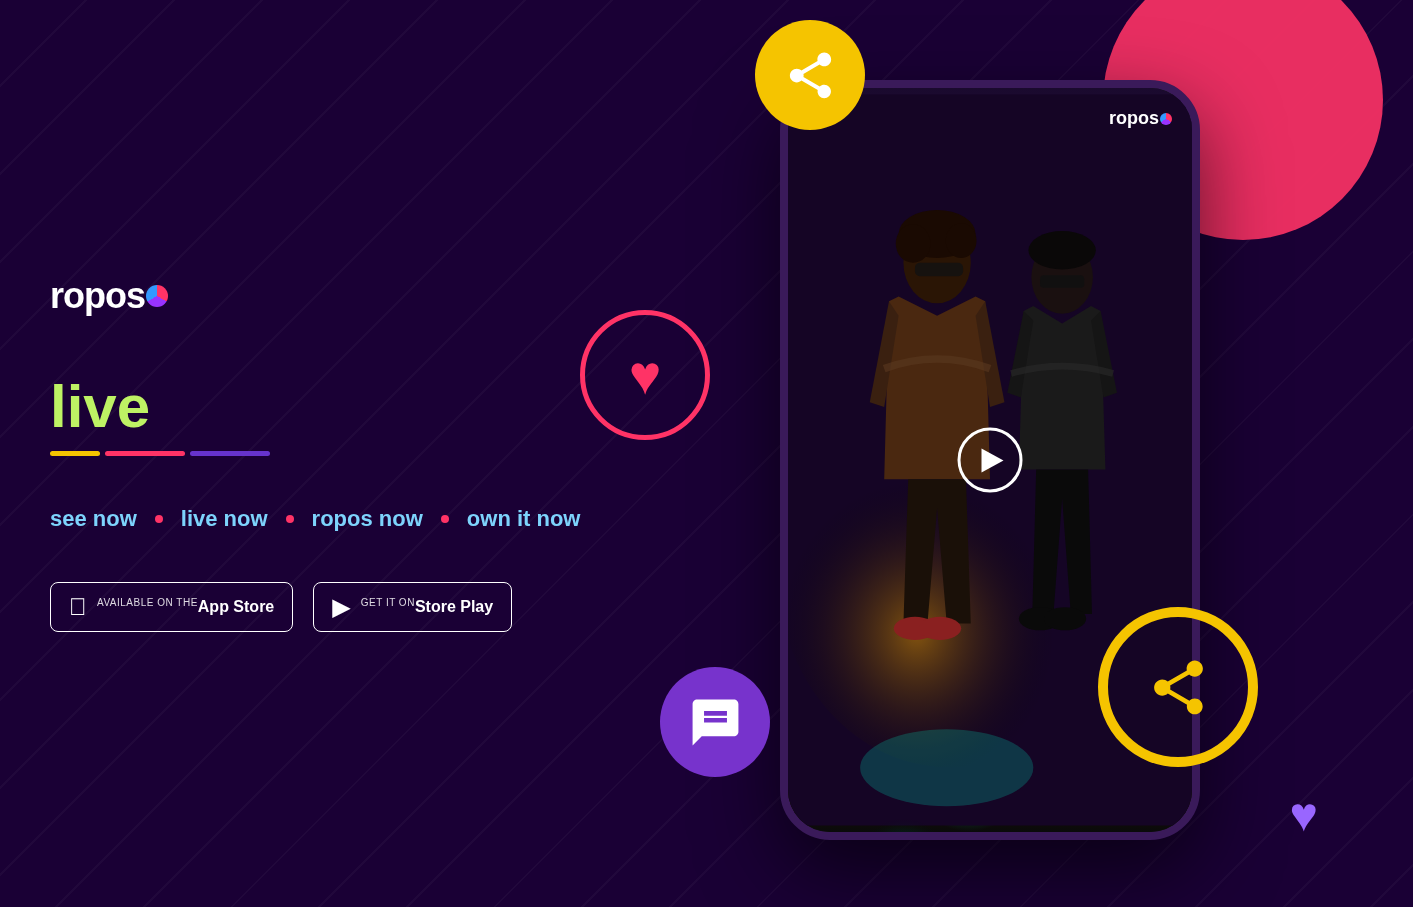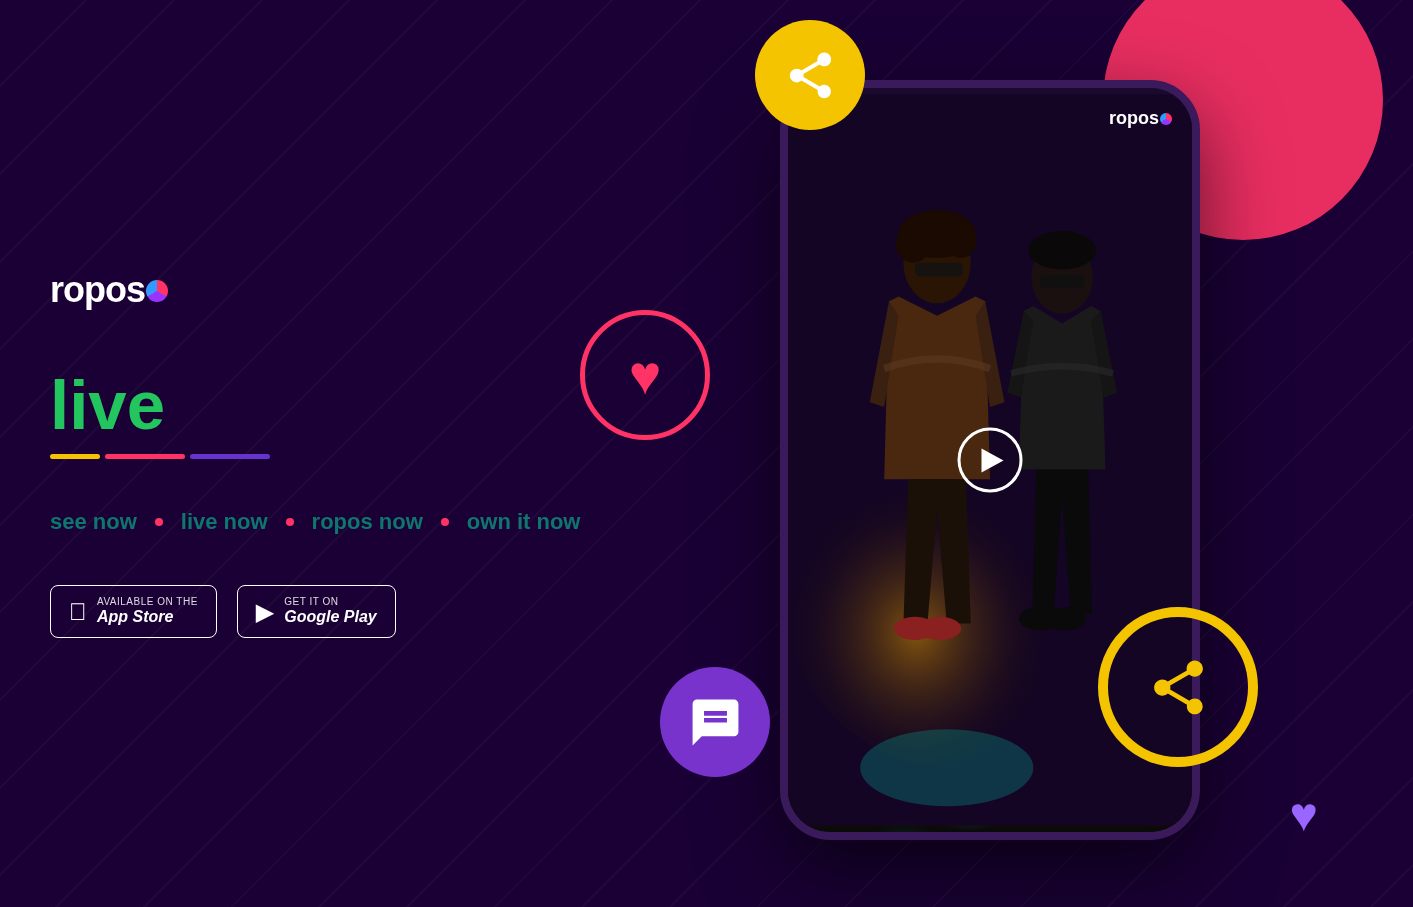--- a/index.html
+++ b/index.html
@@ -160,23 +160,23 @@
       border-radius: 50%;
       background: conic-gradient(#ff3366 0deg 120deg, #9933ff 120deg 240deg, #3399ff 240deg 360deg);
       vertical-align: middle;
       margin-left: 1px;
       position: relative;
       top: -2px;
     }
 
     
     .headline-live {
-      font-size: 69px;
+      font-size: 60px;
       font-weight: 700;
-      color: #22c55e;
+      color: #bef264;
       line-height: 1;
       margin-bottom: 14px;
     }
 
     .headline-entertainment {
       font-size: 80px;
       font-weight: 700;
       color: #ff3366;
       line-height: 1;
       margin-bottom: 25px;
@@ -216,21 +216,21 @@
     .nav-links {
       display: flex;
       align-items: center;
       gap: 0;
       margin-bottom: 50px;
     }
 
     .nav-link {
       font-size: 22px;
       font-weight: 600;
-      color: #0f766e;
+      color: #7dd3fc;
       text-decoration: none;
       cursor: pointer;
     }
 
     .nav-dot {
       width: 8px;
       height: 8px;
       border-radius: 50%;
       background: #ff3366;
       margin: 0 18px;
@@ -254,38 +254,37 @@
       text-decoration: none;
     }
 
     .store-btn-icon {
       font-size: 24px;
       color: white;
     }
 
     .store-btn-text {
       display: flex;
-      flex-direction: column;
+      flex-direction: row;
       align-items: flex-start;
     }
 
     .store-btn-sub {
       font-size: 10px;
       color: white;
       opacity: 0.85;
       text-transform: uppercase;
       letter-spacing: 0.5px;
     }
 
     .store-btn-main {
       font-size: 16px;
       font-weight: 700;
       color: white;
       line-height: 1.2;
-      font-style: italic;
     }
 
     
     .phone-container {
       position: absolute;
       top: 80px;
       left: 780px;
       width: 420px;
       height: 760px;
       z-index: 5;
@@ -472,21 +471,21 @@
       <span class="store-btn-icon"></span>
       <div class="store-btn-text">
         <span class="store-btn-sub">Available on the</span>
         <span class="store-btn-main">App Store</span>
       </div>
     </a>
     <a class="store-btn">
       <span class="store-btn-icon">▶</span>
       <div class="store-btn-text">
         <span class="store-btn-sub">GET IT ON</span>
-        <span class="store-btn-main">Google Play</span>
+        <span class="store-btn-main">Store Play</span>
       </div>
     </a>
   </div>
 
 </div>
 
 <div class="phone-container">
   <div class="phone-frame">
     <div class="phone-screen">
 

